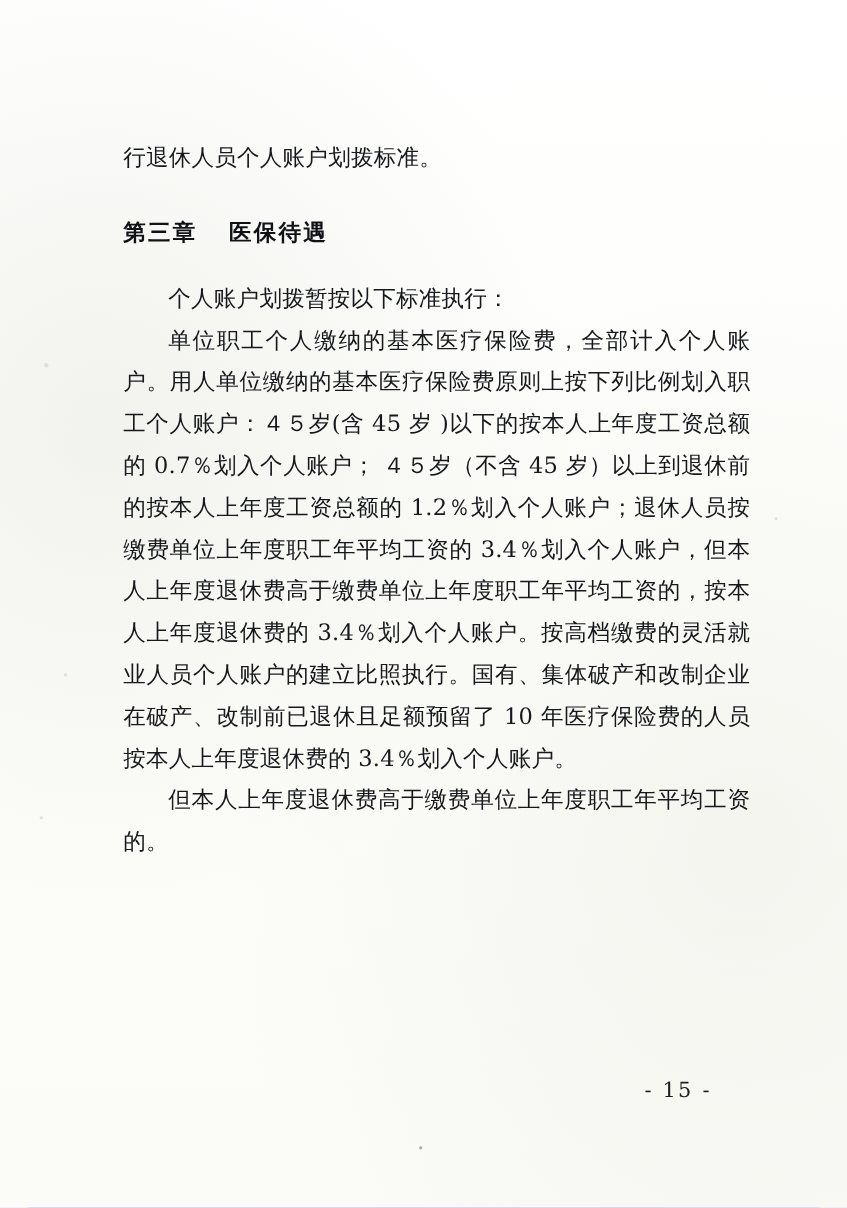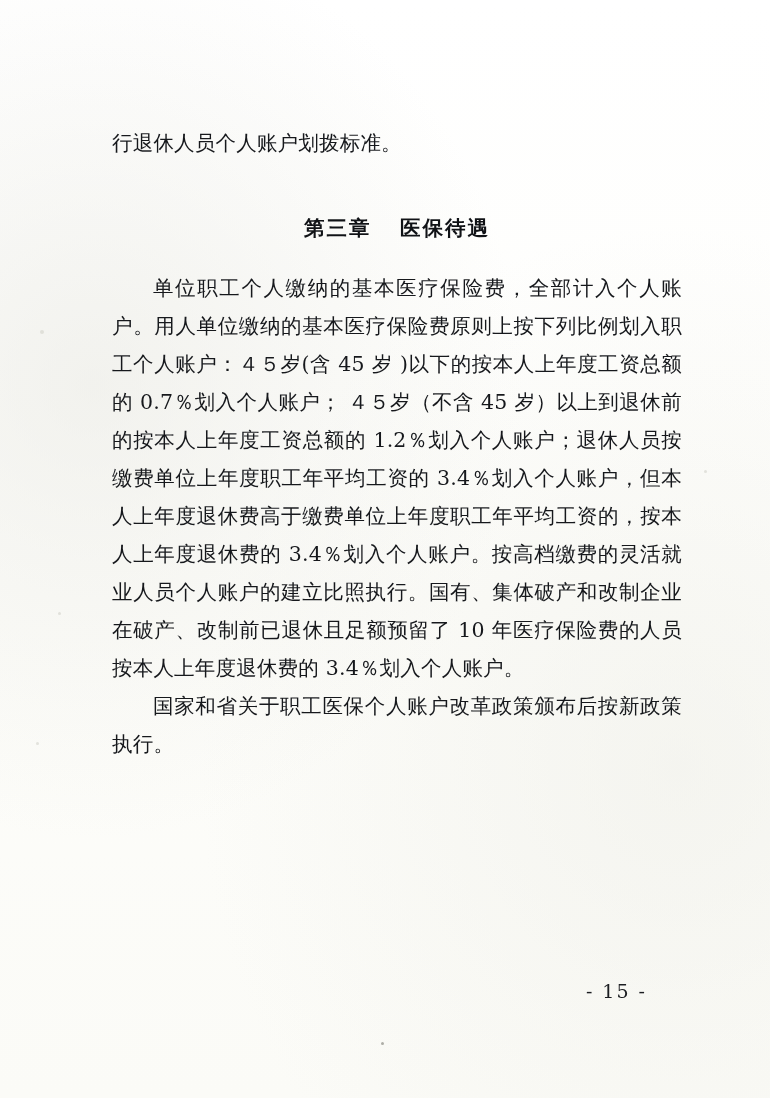--- a/index.html
+++ b/index.html
@@ -43,25 +43,25 @@
     line-height: 38px;
     color: #16181c;
     text-align: justify;
     text-justify: inter-ideograph;
     letter-spacing: 0.2px;
   }
   .indent {
     text-indent: 2em;
   }
   .chapter-heading {
-    text-align: center;
+    text-align: left;
     font-weight: bold;
     font-size: 20.5px;
     line-height: 38px;
-    margin-top: 47px;
+    margin-top: 30px;
     margin-bottom: 22px;
     letter-spacing: 2px;
     color: #101216;
   }
   .chapter-heading .gap {
     display: inline-block;
     width: 1.4em;
   }
   .art-label {
     font-weight: bold;
@@ -111,22 +111,23 @@
   <div class="speck" style="left:704px; top:470px; width:3px; height:3px;"></div>
 
   <div class="content">
 
     <p class="blk">行退休人员个人账户划拨标准。</p>
 
 
     <div class="chapter-heading"><span>第三章</span><span class="gap"></span><span>医保待遇</span></div>
 
 
+    <p class="blk indent">个人账户划拨暂按以下标准执行：</p>
 
     <p class="blk indent">单位职工个人缴纳的基本医疗保险费，全部计入个人账户。用人单位缴纳的基本医疗保险费原则上按下列比例划入职工个人账户：４５岁(含 45 岁 )以下的按本人上年度工资总额的 0.7％划入个人账户；  ４５岁（不含 45 岁）以上到退休前的按本人上年度工资总额的 1.2％划入个人账户；退休人员按缴费单位上年度职工年平均工资的 3.4％划入个人账户，但本人上年度退休费高于缴费单位上年度职工年平均工资的，按本人上年度退休费的 3.4％划入个人账户。按高档缴费的灵活就业人员个人账户的建立比照执行。国有、集体破产和改制企业在破产、改制前已退休且足额预留了 10 年医疗保险费的人员按本人上年度退休费的 3.4％划入个人账户。</p>
 
-    <p class="blk indent">国家和省关于职工医保个人账户改革政策颁布后按新政策执行。</p>
+    <p class="blk indent">但本人上年度退休费高于缴费单位上年度职工年平均工资的。</p>
 
   </div>
 
   <div class="page-number">- 15 -</div>
   <div class="dot-bottom"></div>
 </div>
 
 </body></html>

